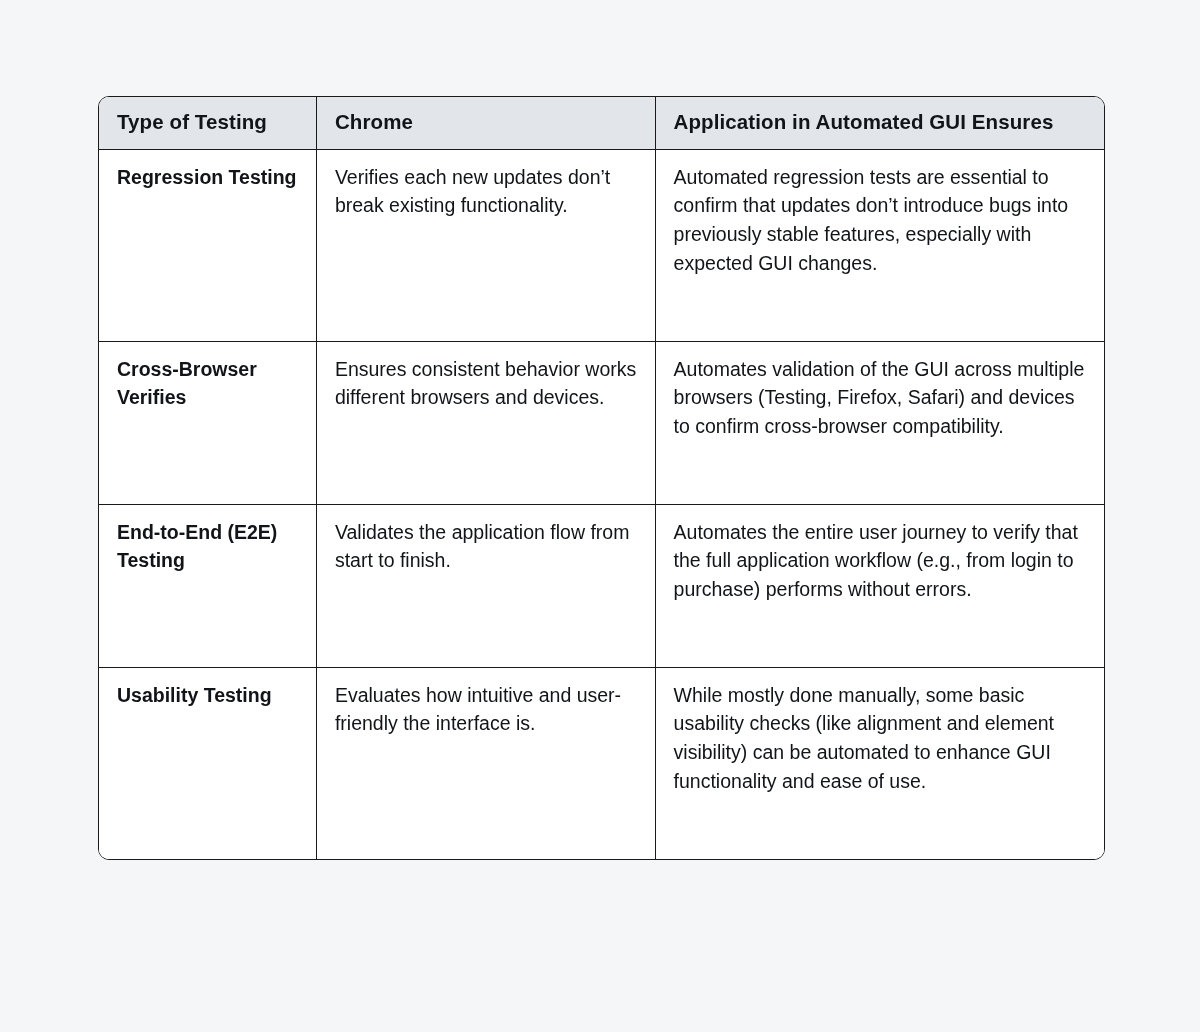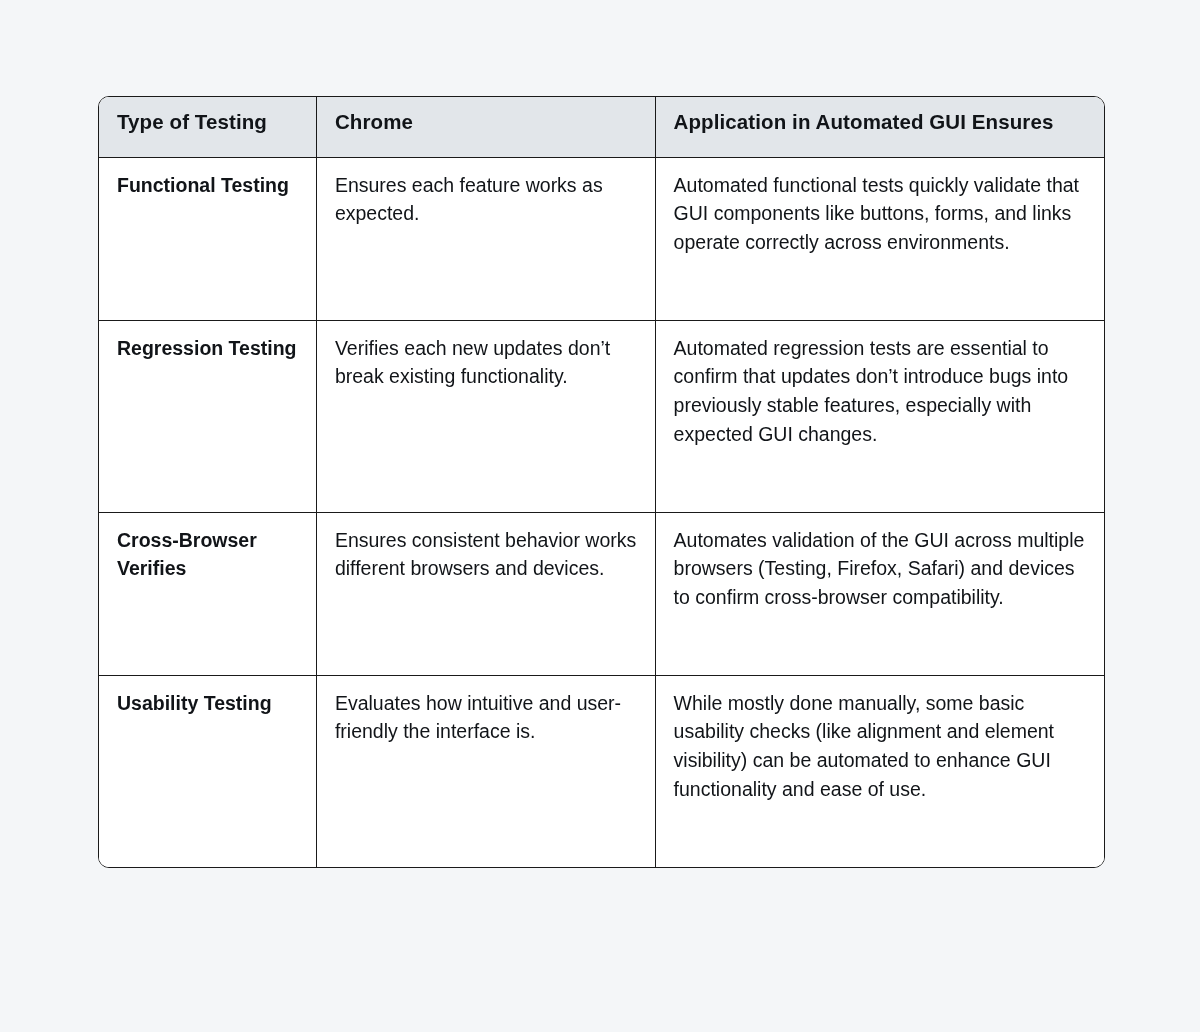--- a/index.html
+++ b/index.html
@@ -38,21 +38,21 @@
   table.comparison-table col.col-type   { width: 217px; }
   table.comparison-table col.col-purpose{ width: 338px; }
   table.comparison-table col.col-app    { width: 448px; }
 
   thead th {
     background: #e2e6ea;
     color: #111418;
     font-size: 20.5px;
     font-weight: bold;
     text-align: left;
-    padding: 13px 18px 22px 18px;
+    padding: 13px 18px 14px 18px;
     border-bottom: 1px solid #1a1a1a;
     border-right: 1px solid #1a1a1a;
     vertical-align: middle;
     letter-spacing: 0.1px;
     line-height: 1.2;
   }
   thead th:last-child { border-right: none; }
 
   tbody td {
     border-right: 1px solid #1a1a1a;
@@ -91,34 +91,34 @@
         <col class="col-app">
       </colgroup>
       <thead>
         <tr>
           <th>Type of Testing</th>
           <th>Chrome</th>
           <th>Application in Automated GUI Ensures</th>
         </tr>
       </thead>
       <tbody>
-        <tr class="row-r1">
-          <td class="cell-type">Functional Testing</td>
-          <td class="cell-purpose">Ensures each feature works as expected.</td>
-          <td class="cell-app">Automated functional tests quickly validate that GUI components like buttons, forms, and links operate correctly across environments.</td>
-        </tr>
         <tr class="row-r2">
           <td class="cell-type">Regression Testing</td>
           <td class="cell-purpose">Verifies each new updates don’t break existing functionality.</td>
           <td class="cell-app">Automated regression tests are essential to confirm that updates don’t introduce bugs into previously stable features, especially with expected GUI changes.</td>
         </tr>
         <tr class="row-r3">
           <td class="cell-type">Cross-Browser Verifies</td>
           <td class="cell-purpose">Ensures consistent behavior works different browsers and devices.</td>
           <td class="cell-app">Automates validation of the GUI across multiple browsers (Testing, Firefox, Safari) and devices to confirm cross-browser compatibility.</td>
+        </tr>
+        <tr class="row-r4">
+          <td class="cell-type">End-to-End (E2E) Testing</td>
+          <td class="cell-purpose">Validates the application flow from start to finish.</td>
+          <td class="cell-app">Automates the entire user journey to verify that the full application workflow (e.g., from login to purchase) performs without errors.</td>
         </tr>
         <tr class="row-r5">
           <td class="cell-type">Usability Testing</td>
           <td class="cell-purpose">Evaluates how intuitive and user-friendly the interface is.</td>
           <td class="cell-app">While mostly done manually, some basic usability checks (like alignment and element visibility) can be automated to enhance GUI functionality and ease of use.</td>
         </tr>
       </tbody>
     </table>
   </div>
 </div>

